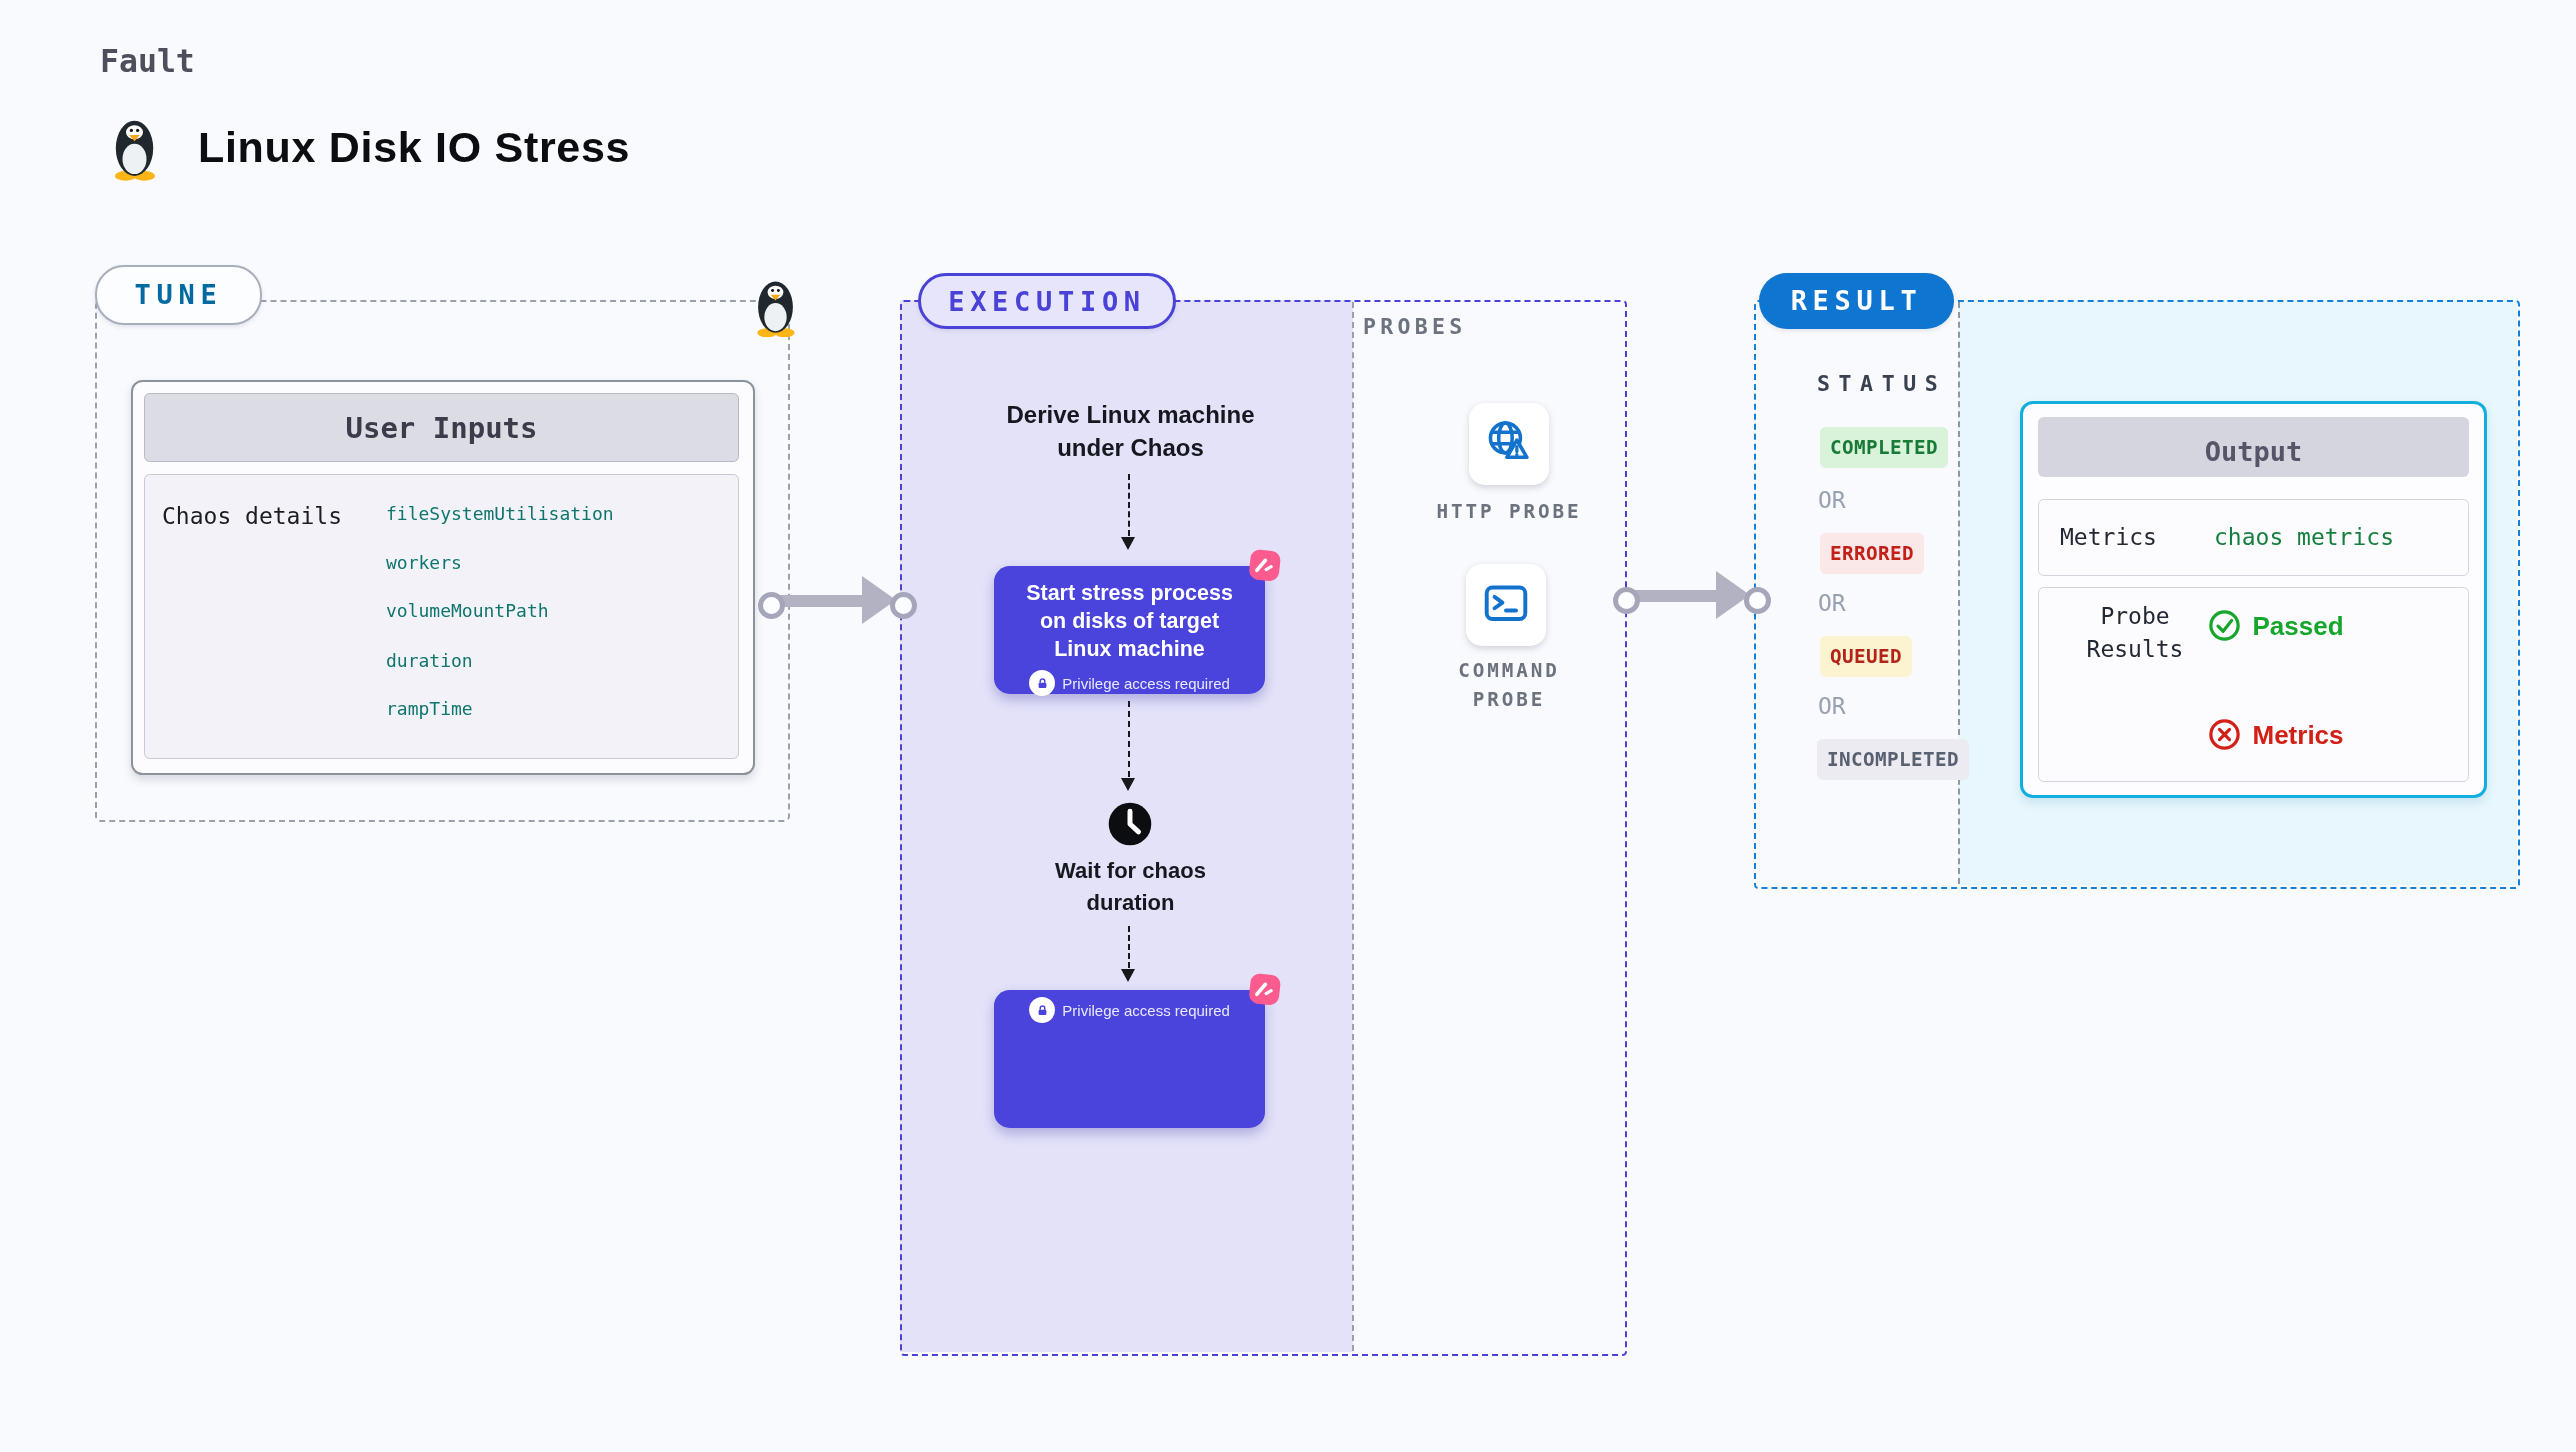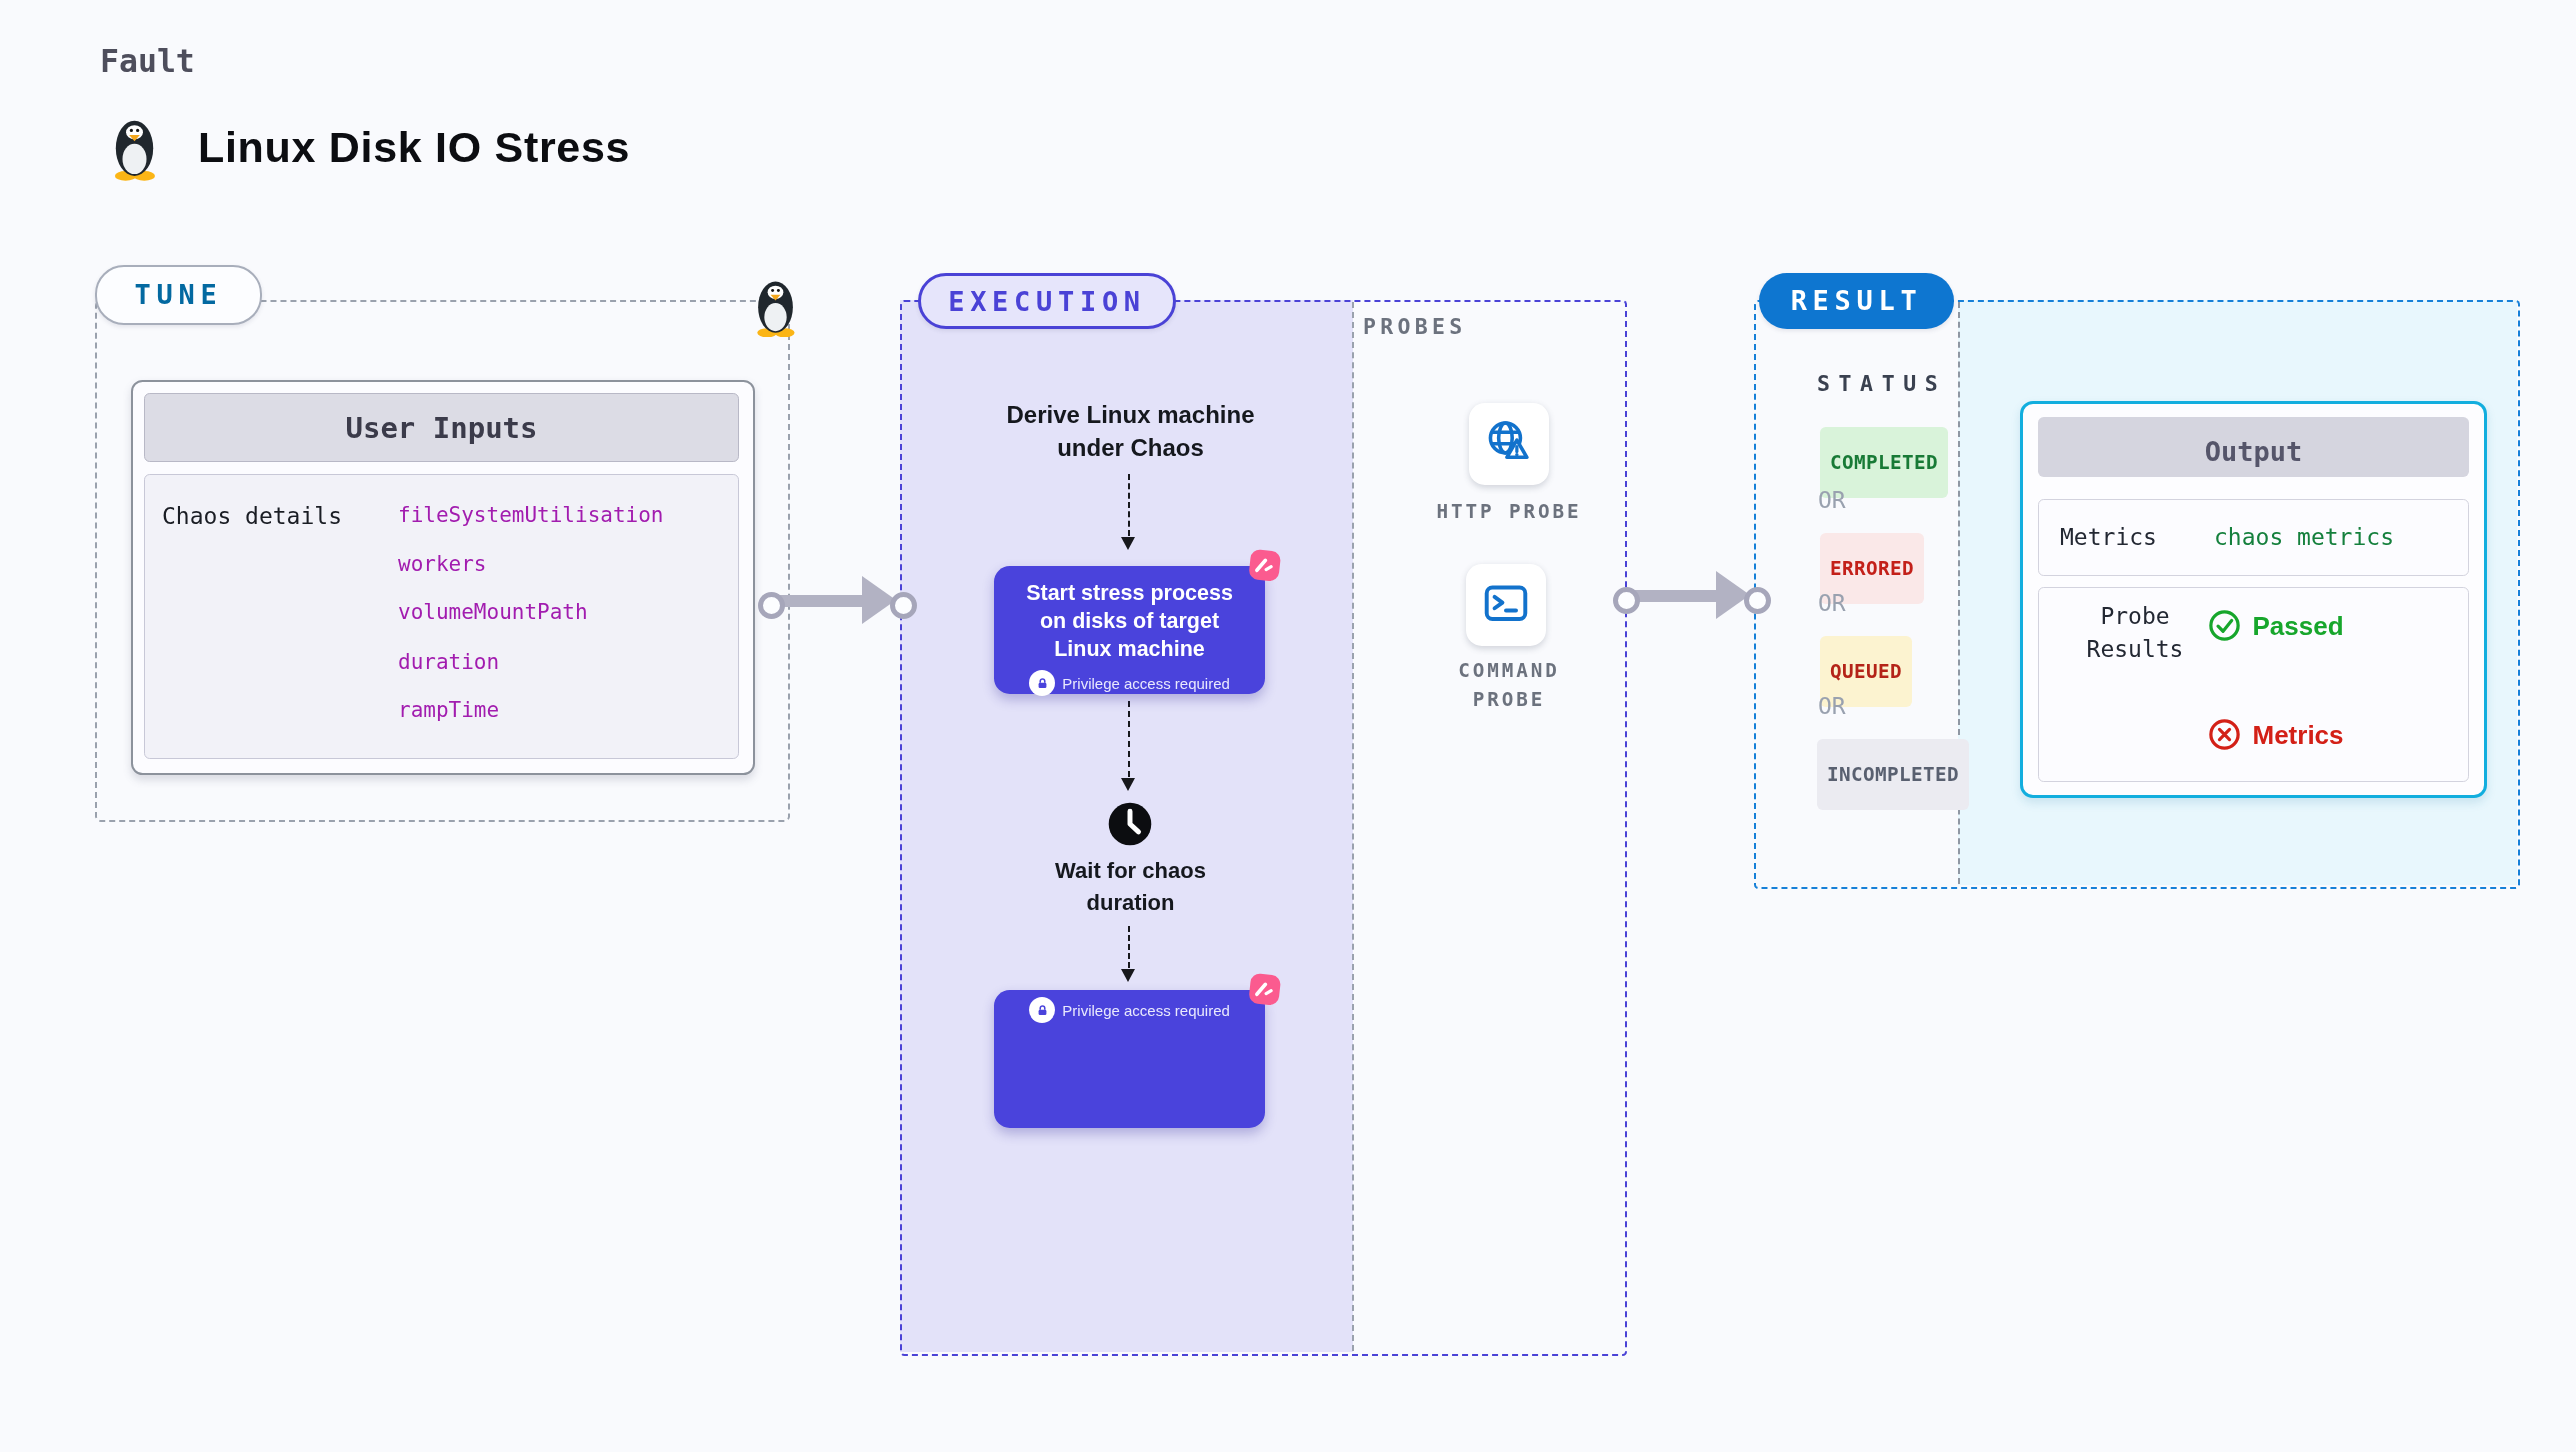--- a/index.html
+++ b/index.html
@@ -24,21 +24,21 @@
     z-index:6;
   }
 
   
   .tune-box{left:95px;top:300px;width:691px;height:518px;border:2.1px dashed #9aa1ad;border-radius:5.7px;z-index:2;}
   .tune-pill{left:95px;top:265px;width:163px;height:56px;line-height:56px;background:#fcfdff;border:2.1px solid #a8aebb;color:#0369a1;}
   .ui-card{left:131px;top:380px;width:620px;height:391px;background:#fcfcff;border:2.9px solid #8c929c;border-radius:11.5px;box-shadow:0 4.3px 8.6px rgba(90,95,120,.20);z-index:3;}
   .ui-header{left:144px;top:393px;width:595px;height:69px;line-height:69px;background:#dcdce5;border:0.7px solid #b8b8c6;border-radius:5.7px;text-align:center;font-size:29px;font-weight:bold;color:#3b3b4a;z-index:4;box-sizing:border-box;}
   .ui-body{left:144px;top:474px;width:595px;height:285px;background:#f2f2f8;border:0.7px solid #c8c8d7;border-radius:5.7px;z-index:4;box-sizing:border-box;}
   .ui-row-label{left:162px;top:503px;font-size:23px;color:#1a1d24;z-index:5;}
-  .ui-value{left:398px;font-size:21px;color:#a21caf;z-index:5;}
+  .ui-value{left:386px;font-size:18px;color:#0f766e;z-index:5;}
 
   
   .conn-bar{height:11.5px;background:#b2b2c3;z-index:4;}
   .conn-tri{width:0;height:0;border-top:24px solid transparent;border-bottom:24px solid transparent;border-left:34px solid #b2b2c3;z-index:4;}
   .conn-node{width:17px;height:17px;border:5px solid #a6a6ba;border-radius:50%;background:#fcfdff;z-index:5;}
 
   
   .exec-fill{left:900px;top:300px;width:453px;height:1052px;background:#e3e2f9;z-index:1;}
   .exec-box{left:900px;top:300px;width:723px;height:1052px;border:2.9px dashed #4a42d6;border-radius:4.3px;z-index:2;}
   .probes-divider{left:1352px;top:302px;height:1049px;border-left:2.1px dashed #9aa1ad;z-index:2;}
@@ -56,21 +56,21 @@
   .probes-title{left:1363px;top:314px;font-size:21.5px;font-weight:bold;color:#6c727e;letter-spacing:4.3px;z-index:3;}
   .probe-card{width:80px;height:82px;background:#fff;border-radius:15.8px;box-shadow:0 2.1px 6.4px rgba(60,70,90,.20);display:flex;align-items:center;justify-content:center;z-index:3;}
   .probe-label{left:1433px;width:152px;text-align:center;font-size:19.3px;font-weight:bold;color:#6c727e;letter-spacing:2.9px;line-height:29px;z-index:3;}
 
   
   .result-fill{left:1958px;top:300px;width:559px;height:585px;background:#e8f7fd;z-index:1;}
   .result-box{left:1754px;top:300px;width:762px;height:585px;border:2.9px dashed #1680d8;border-radius:4.3px;z-index:2;}
   .result-divider{left:1958px;top:302px;height:582px;border-left:2.1px dashed #8f97a3;z-index:2;}
   .result-pill{left:1759px;top:273px;width:195px;height:56px;line-height:56px;background:#0e76d0;color:#fff;}
   .status-title{left:1817px;top:371px;font-size:21.5px;font-weight:bold;color:#3a4150;letter-spacing:8.6px;z-index:3;}
-  .status-badge{font-size:19.3px;font-weight:bold;letter-spacing:0.4px;padding:24px 10px;border-radius:5.7px;z-index:3;}
+  .status-badge{font-size:19.3px;font-weight:bold;letter-spacing:0.4px;padding:9px 10px;border-radius:5.7px;z-index:3;}
   .badge-completed{left:1820px;top:427px;background:#d9f3da;color:#187a36;}
   .badge-errored{left:1820px;top:533px;background:#fae8e8;color:#c32019;}
   .badge-queued{left:1820px;top:636px;background:#fcf3d0;color:#b42318;}
   .badge-incompleted{left:1817px;top:739px;background:#ebebf1;color:#596070;}
   .or-label{font-size:23px;color:#99a1af;z-index:3;}
   .out-card{left:2020px;top:401px;width:467px;height:397px;background:#fdfdff;border:3.6px solid #12aede;border-radius:13px;box-shadow:0 4.3px 10px rgba(30,120,160,.15);z-index:3;box-sizing:border-box;}
   .out-header{left:2038px;top:417px;width:431px;height:60px;line-height:69px;background:#d5d5df;border-radius:5.7px;text-align:center;font-size:27px;font-weight:bold;color:#55556a;z-index:4;}
   .out-row{background:#fcfcff;border:1.4px solid #d3d3de;border-radius:5.7px;z-index:4;box-sizing:border-box;}
   .metrics-row{left:2038px;top:499px;width:431px;height:77px;}
   .probe-row{left:2038px;top:587px;width:431px;height:195px;}

